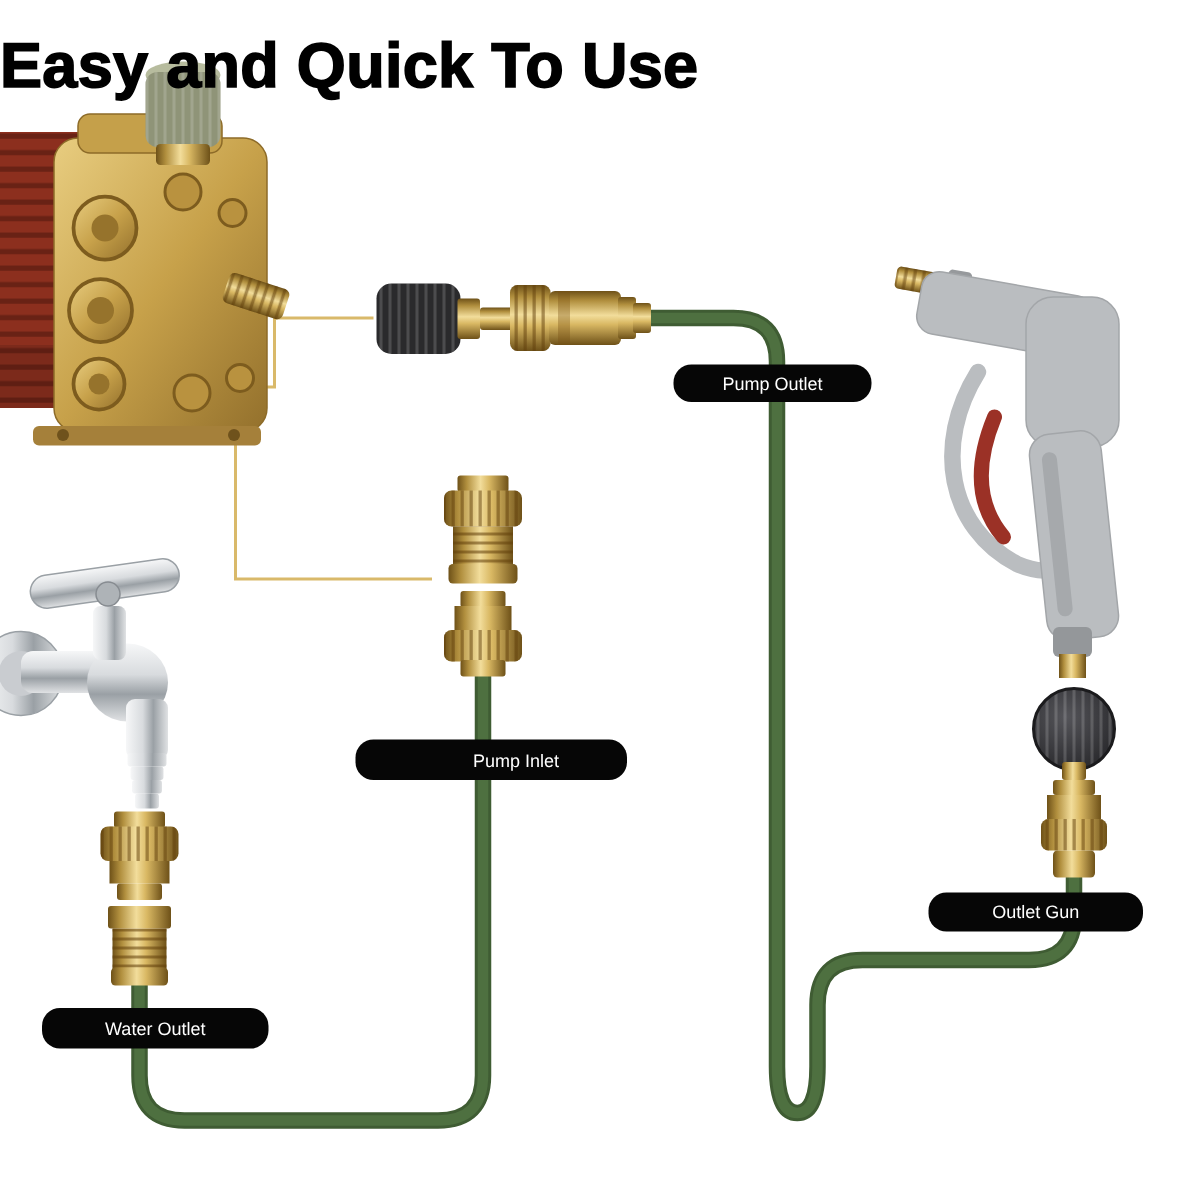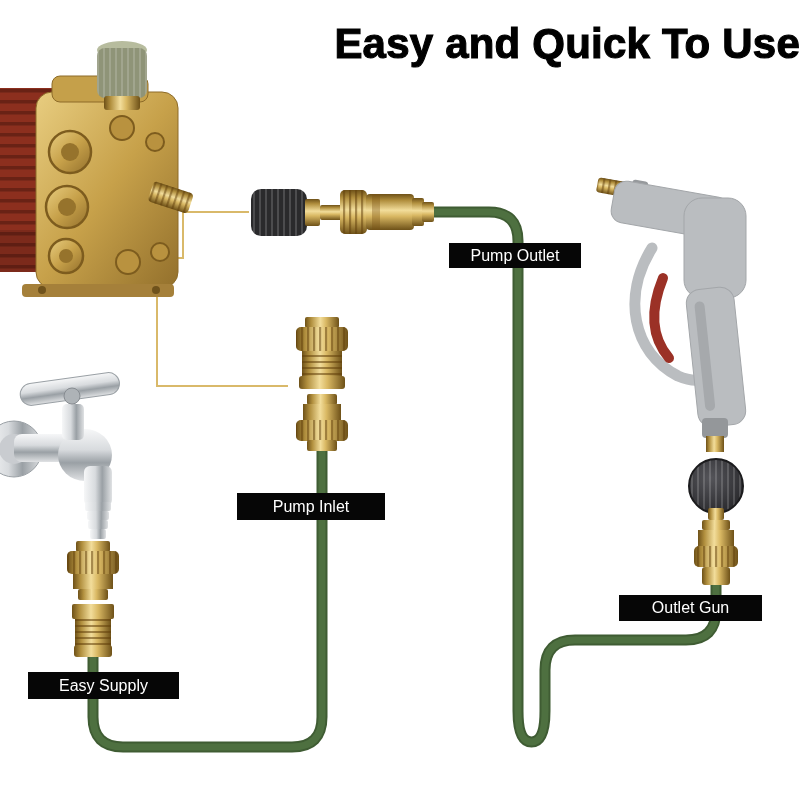--- a/index.html
+++ b/index.html
@@ -3,31 +3,31 @@
 <meta charset="utf-8">
 <style>
   html,body { margin:0; padding:0; background:#fff; }
   .canvas {
     position:relative; width:800px; height:800px;
     background:var(--background,#fff); overflow:hidden;
     font-family:"Liberation Sans", sans-serif;
   }
   .title {
     position:absolute; left:0; right:0; top:20px; margin:0;
-    text-align:right; font-size:42px; font-weight:bold;
+    text-align:left; font-size:42px; font-weight:bold;
     letter-spacing:0.2px; color:var(--title_color,#000);
     -webkit-text-stroke:1.1px currentColor;
   }
   .label {
     position:absolute; background:var(--label_bg,#000); color:var(--label_text,#fff);
-    font-size:16px; text-align:center; border-radius:0;
+    font-size:12px; text-align:center; border-radius:12px;
     display:flex; align-items:center; justify-content:center;
   }
   #lab-pump-outlet  { left:449px; top:243px; width:132px; height:25px; }
-  #lab-pump-inlet   { left:237px; top:493px; width:148px; height:27px; }
+  #lab-pump-inlet   { left:237px; top:493px; width:148px; height:27px;padding-left:33px; }
   #lab-washer-gun   { left:619px; top:595px; width:143px; height:26px; }
   #lab-water-supply { left:28px;  top:672px; width:151px; height:27px; }
   svg.art { position:absolute; left:0; top:0; }
   .guide { fill:none; stroke:var(--guide_gold,#d9b96a); stroke-width:2; }
   .hose-outer { fill:none; stroke:var(--hose_green_dark,#3f5c33); stroke-width:11; }
   .hose-inner { fill:none; stroke:var(--hose_green,#4e7040); stroke-width:7; }
   .gun-metal { fill:var(--gun_gray,#babdc0); stroke:#a3a6a9; stroke-width:1; }
   .gun-guard { fill:none; stroke:var(--gun_gray,#babdc0); stroke-width:11; stroke-linecap:round; }
   .trigger { fill:none; stroke:var(--trigger_red,#9b3126); stroke-width:10; stroke-linecap:round; }
   .pump-red { fill:var(--pump_red,#8c2f1e); }
@@ -224,15 +224,15 @@
       <rect x="694" y="546" width="44" height="21" rx="5" fill="url(#ribsV)"></rect>
       <rect x="702" y="567" width="28" height="18" rx="3" fill="url(#brassV)"></rect>
     </g>
   </svg>
 
   <h1 class="title">Easy and Quick To Use</h1>
 
   <div class="label" id="lab-pump-outlet">Pump Outlet</div>
   <div class="label" id="lab-pump-inlet">Pump Inlet</div>
   <div class="label" id="lab-washer-gun">Outlet Gun</div>
-  <div class="label" id="lab-water-supply">Easy Supply</div>
+  <div class="label" id="lab-water-supply">Water Outlet</div>
 
 </div>
 
 </body></html>

